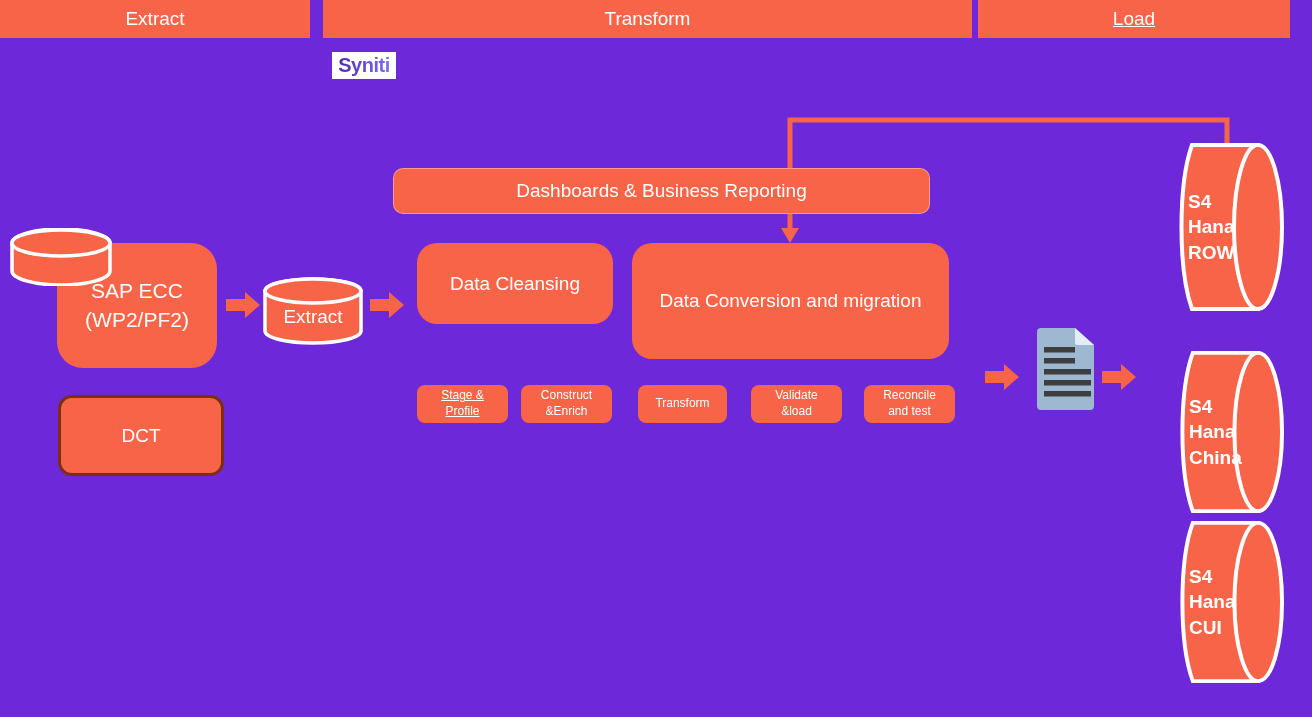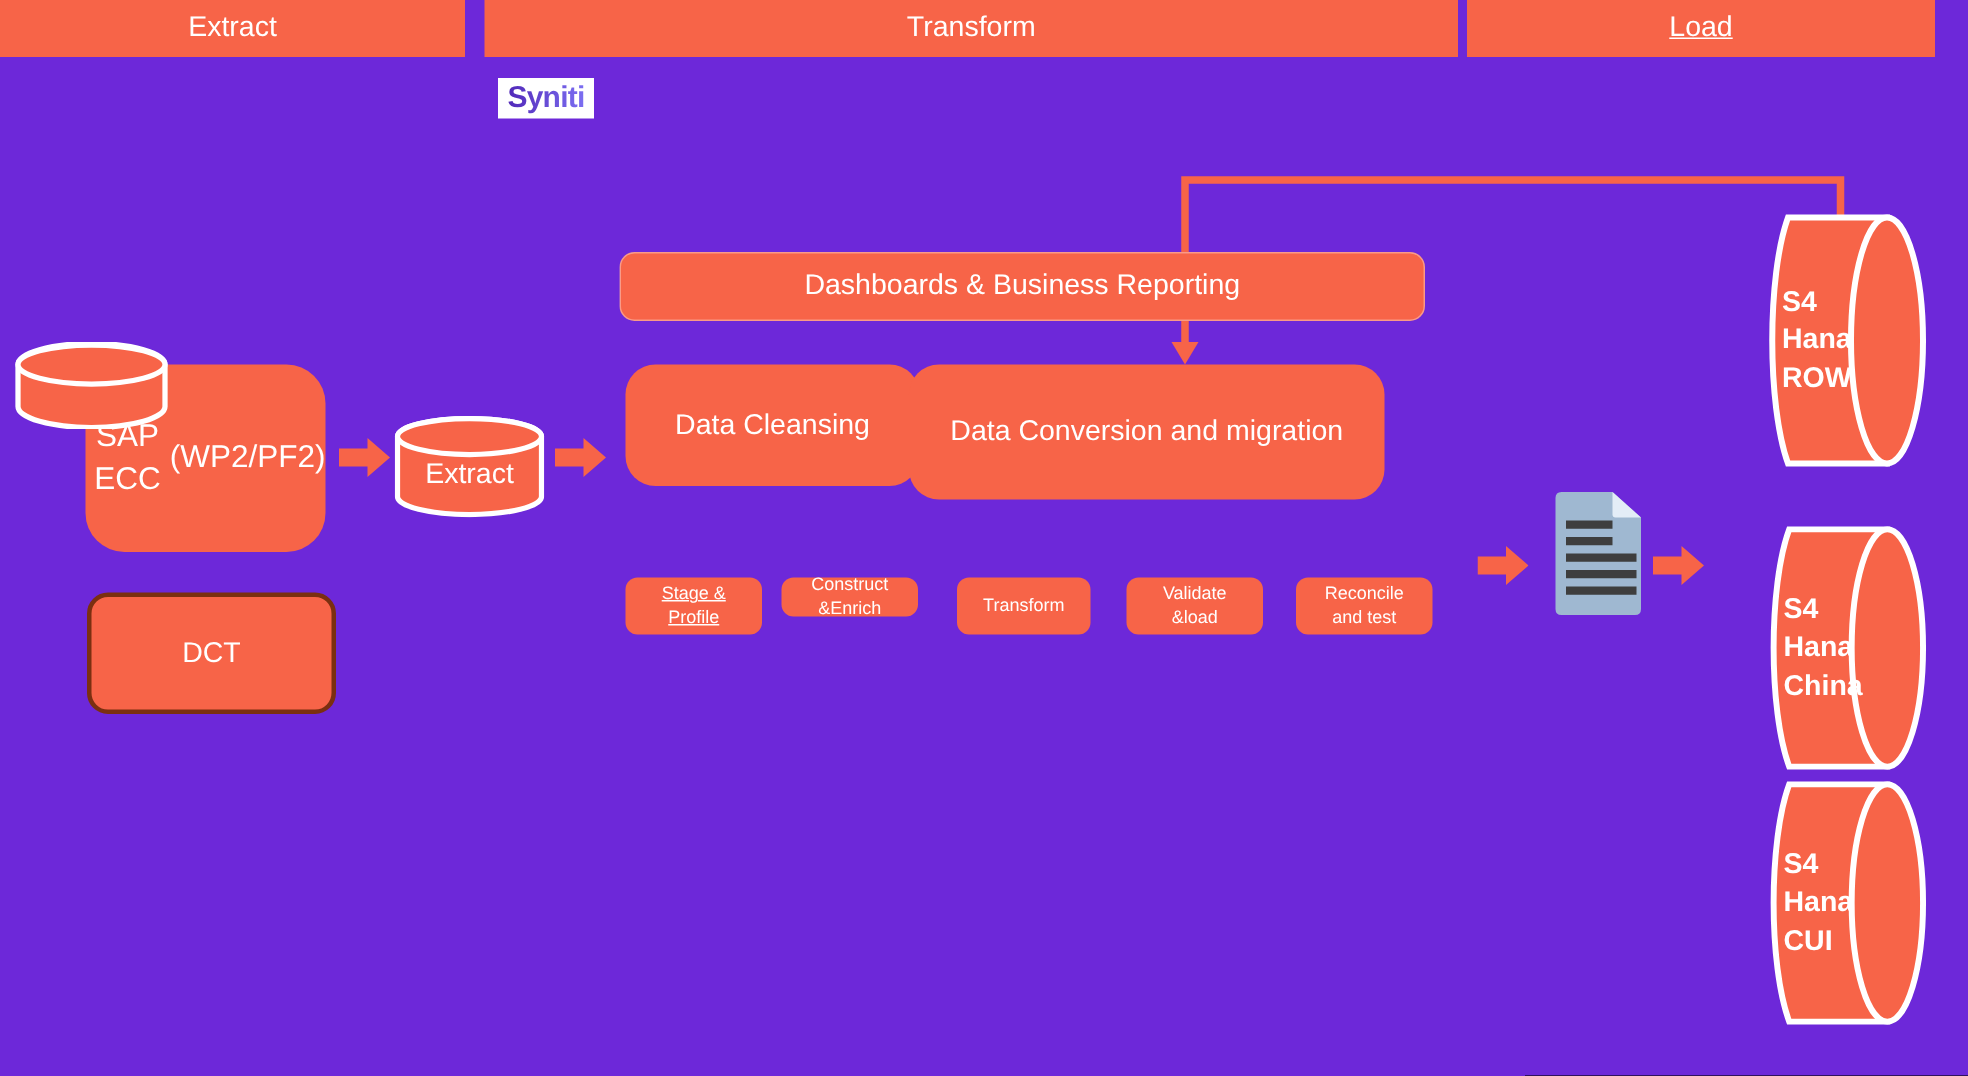--- a/index.html
+++ b/index.html
@@ -16,21 +16,21 @@
   .lane{
     background:var(--orange);height:38px;display:flex;align-items:center;justify-content:center;
     font-size:19px;color:#fff;
   }
   .rbox{
     background:var(--orange);display:flex;align-items:center;justify-content:center;
     text-align:center;color:#fff;
   }
   .bigbox{border-radius:20px;font-size:19px;}
   .dashbar{border-radius:10px;font-size:19px;border:1px solid rgba(255,255,255,0.35);}
-  .sapbox{border-radius:26px;font-size:21px;line-height:1.35;}
+  .sapbox{border-radius:26px;font-size:21px;line-height:1.35;flex-direction:column;text-align:right;}
   .dctbox{border-radius:14px;font-size:19px;border:3px solid var(--dkborder);}
   .step{
     background:var(--orange);border-radius:8px;color:#fff;font-size:12px;line-height:1.3;
     display:flex;flex-direction:column;align-items:center;justify-content:center;text-align:center;
   }
   .step span{display:block;}
   .vcyl-label{
     position:absolute;inset:0;display:flex;align-items:center;justify-content:center;
     padding-top:12px;font-size:19px;color:#fff;
   }
@@ -71,21 +71,21 @@
 
   <div class="abs logo-patch" style="left:332px;top:52px;">
     <span class="logo-text">Syniti</span>
   </div>
 
   <svg class="abs" style="left:779px;top:110px;" width="462" height="140" viewBox="0 0 462 140">
     <path d="M 11,120 V 10 H 448 V 34" stroke="#F76448" stroke-width="5" fill="none"></path>
     <polygon points="2,118 20,118 11,133" fill="#F76448"></polygon>
   </svg>
 
-  <div class="abs rbox dashbar" style="left:413px;top:168px;width:535px;height:44px;text-align:center;">
+  <div class="abs rbox dashbar" style="left:393px;top:168px;width:535px;height:44px;text-align:center;">
     <span>Dashboards &amp; Business Reporting</span>
   </div>
 
   <div class="abs rbox sapbox" style="left:57px;top:243px;width:160px;height:125px;">
     <span>SAP ECC</span>
     <span>(WP2/PF2)</span>
   </div>
 
   <svg class="abs" style="left:10px;top:228px;" width="102" height="58" viewBox="0 0 102 58">
     <path d="M 2,15 L 2,43 A 49,14 0 0 0 100,43 L 100,15 A 49,14 0 0 0 2,15 Z" fill="#F76448" stroke="#FFFFFF" stroke-width="3.5"></path>
@@ -109,29 +109,29 @@
   </div>
 
   <svg class="abs" style="left:370px;top:292px;" width="34" height="26" viewBox="0 0 34 26">
     <polygon points="0,7 19,7 19,0 34,13 19,26 19,19 0,19" fill="#F76448"></polygon>
   </svg>
 
   <div class="abs rbox bigbox" style="left:417px;top:243px;width:196px;height:81px;">
     <span>Data Cleansing</span>
   </div>
 
-  <div class="abs rbox bigbox" style="left:606px;top:243px;width:317px;height:90px;">
+  <div class="abs rbox bigbox" style="left:632px;top:243px;width:317px;height:116px;">
     <span>Data Conversion and migration</span>
   </div>
 
   <div class="abs step" style="left:417px;top:385px;width:91px;height:38px;text-decoration:underline;">
     <span>Stage &amp;</span>
     <span>Profile</span>
   </div>
-  <div class="abs step" style="left:521px;top:385px;width:91px;height:26px;text-align:center;">
+  <div class="abs step" style="left:521px;top:385px;width:91px;height:38px;text-align:center;">
     <span>Construct</span>
     <span>&amp;Enrich</span>
   </div>
   <div class="abs step" style="left:638px;top:385px;width:89px;height:38px;">
     <span>Transform</span>
     <span></span>
   </div>
   <div class="abs step" style="left:751px;top:385px;width:91px;height:38px;">
     <span>Validate</span>
     <span>&amp;load</span>

